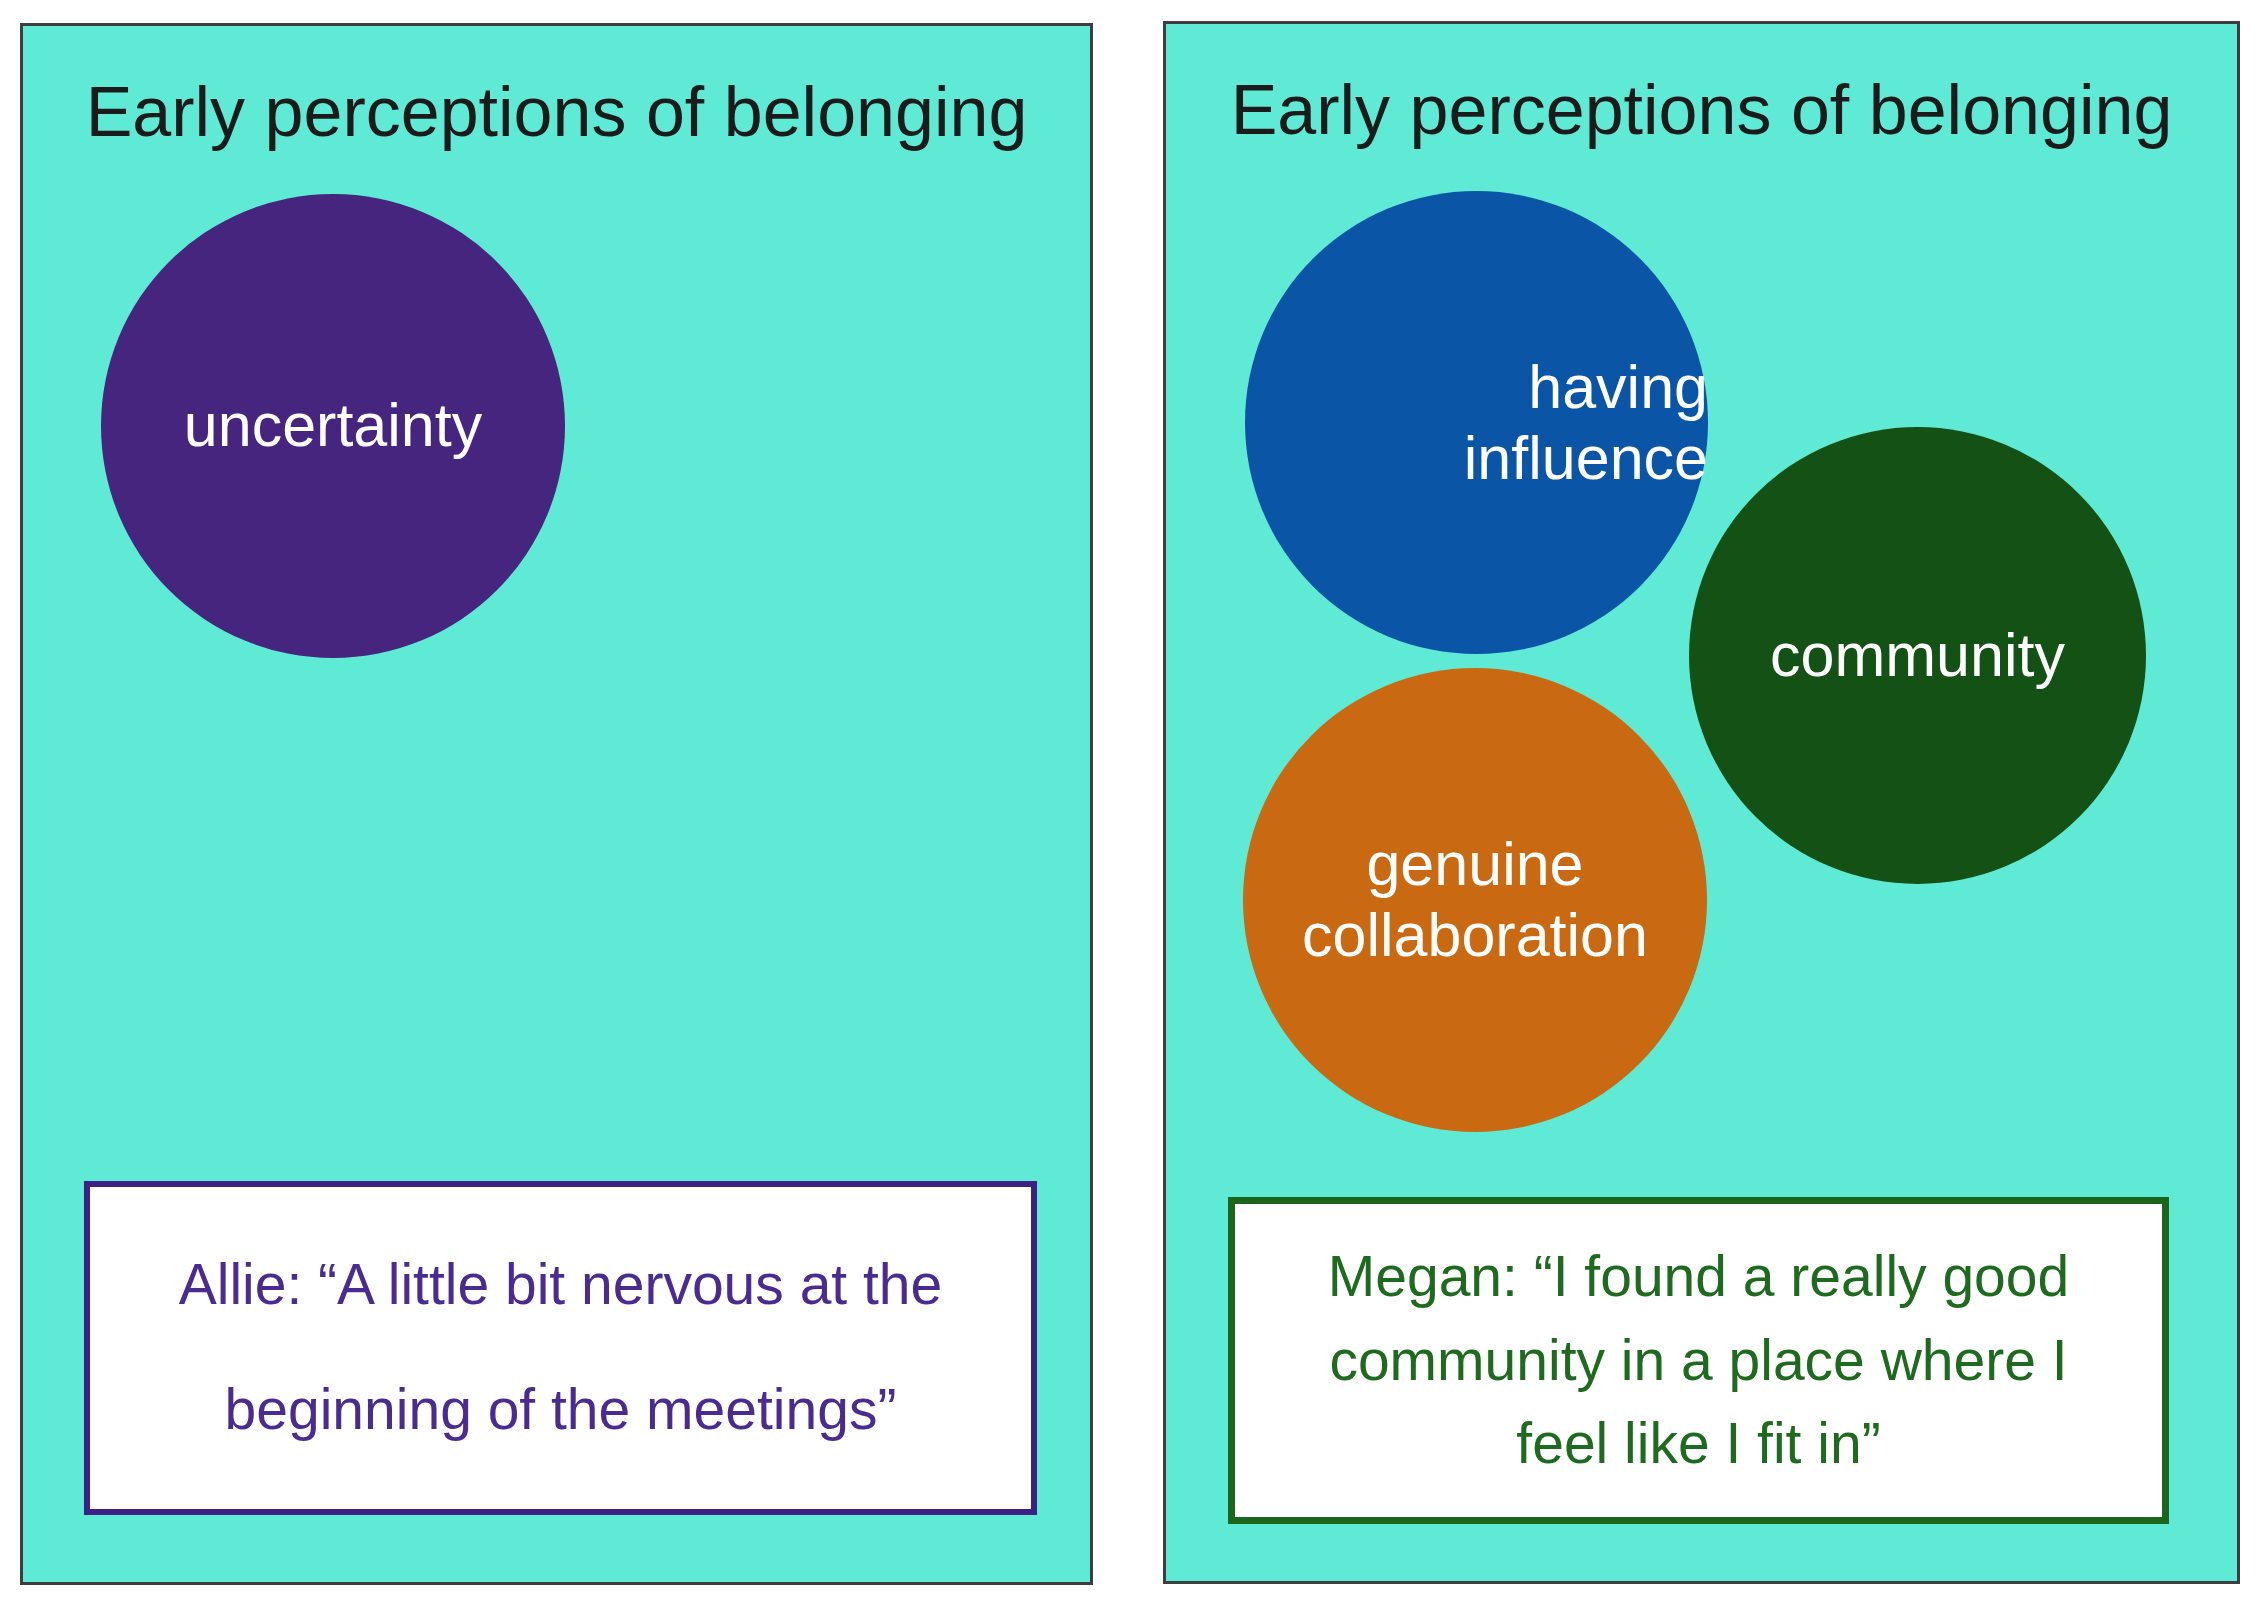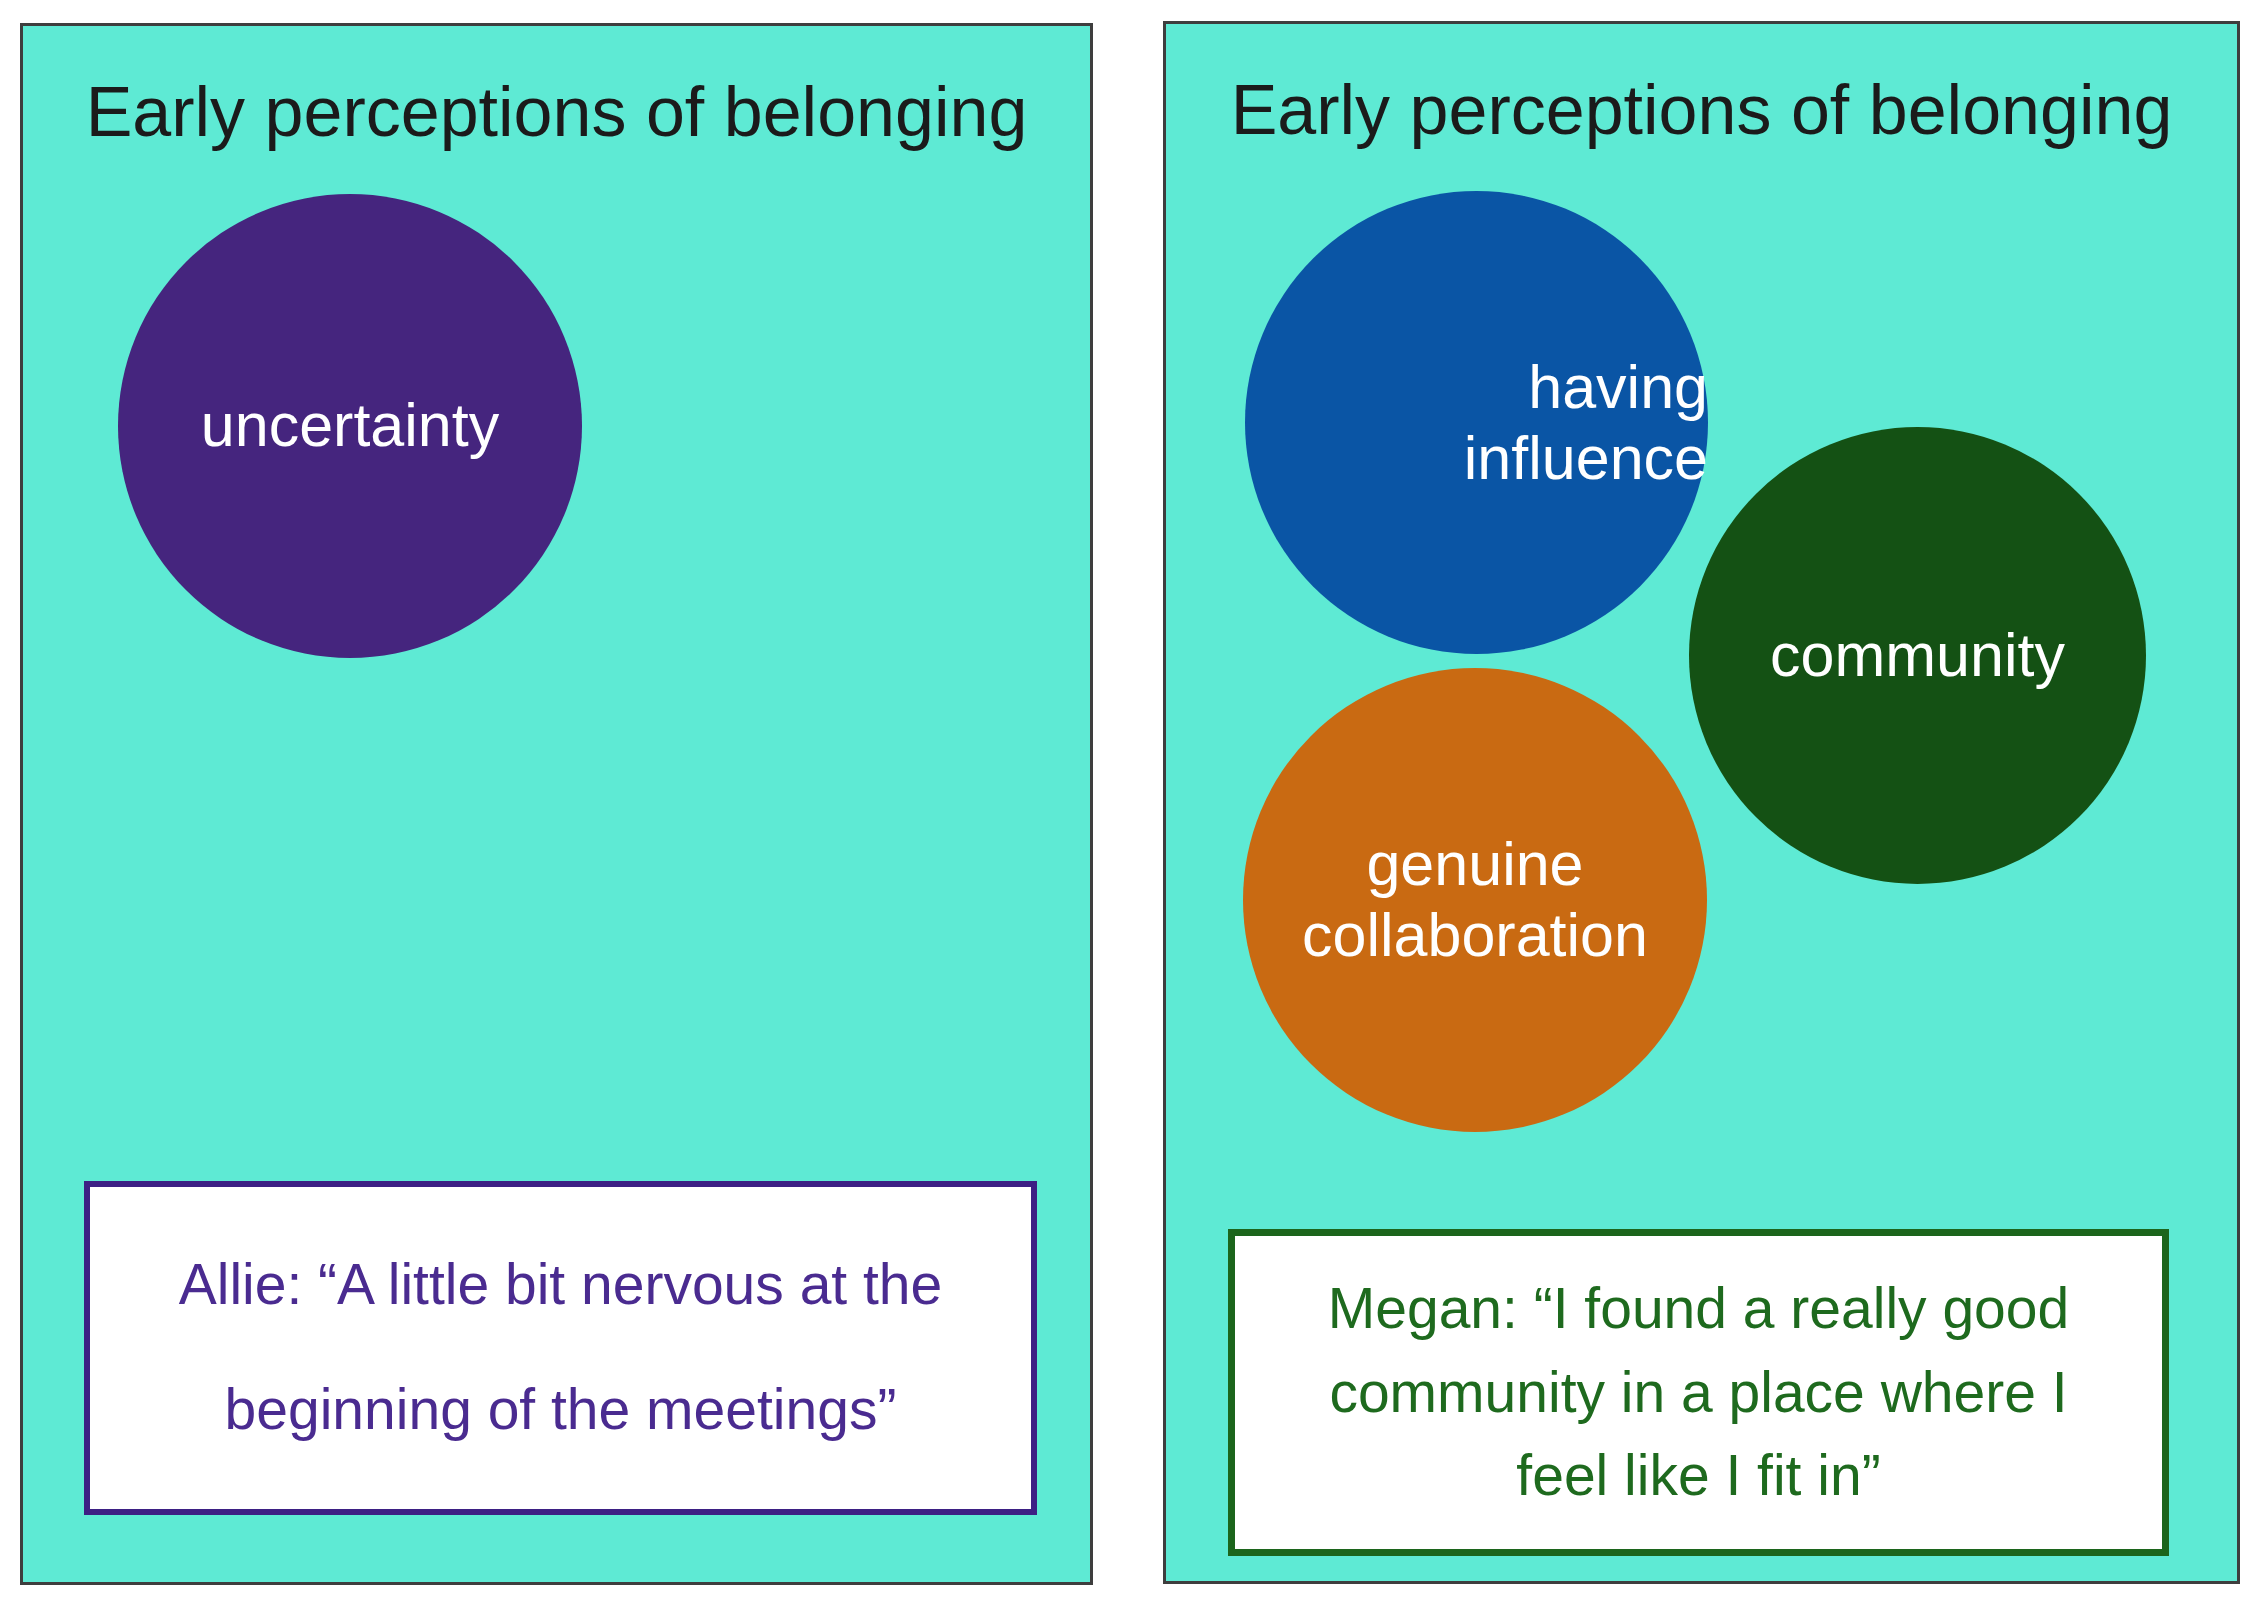--- a/index.html
+++ b/index.html
@@ -54,21 +54,21 @@
     text-align: center;
   }
   .circle-line {
     display: block;
     color: #ffffff;
     font-size: 61px;
     line-height: 1.16;
     white-space: nowrap;
   }
   #circle-uncertainty {
-    left: 95px;
+    left: 78px;
     top: 168px;
     width: 464px;
     height: 464px;
     background: #45257E;
     align-items: center;
   }
   #circle-having-influence {
     left: 79px;
     top: 167px;
     width: 463px;
@@ -110,21 +110,20 @@
   }
   #quote-early .quote-line {
     color: #4A2B90;
   }
   #quote-later {
     left: 62px;
     top: 1173px;
     width: 941px;
     height: 327px;
     border: 7.2px solid #1C651C;
-    margin-top: 32px;
   }
   #quote-later .quote-line {
     color: #1E6A1E;
   }
   .quote-line {
     display: block;
     font-size: 57px;
     line-height: 1.47;
     white-space: nowrap;
   }

